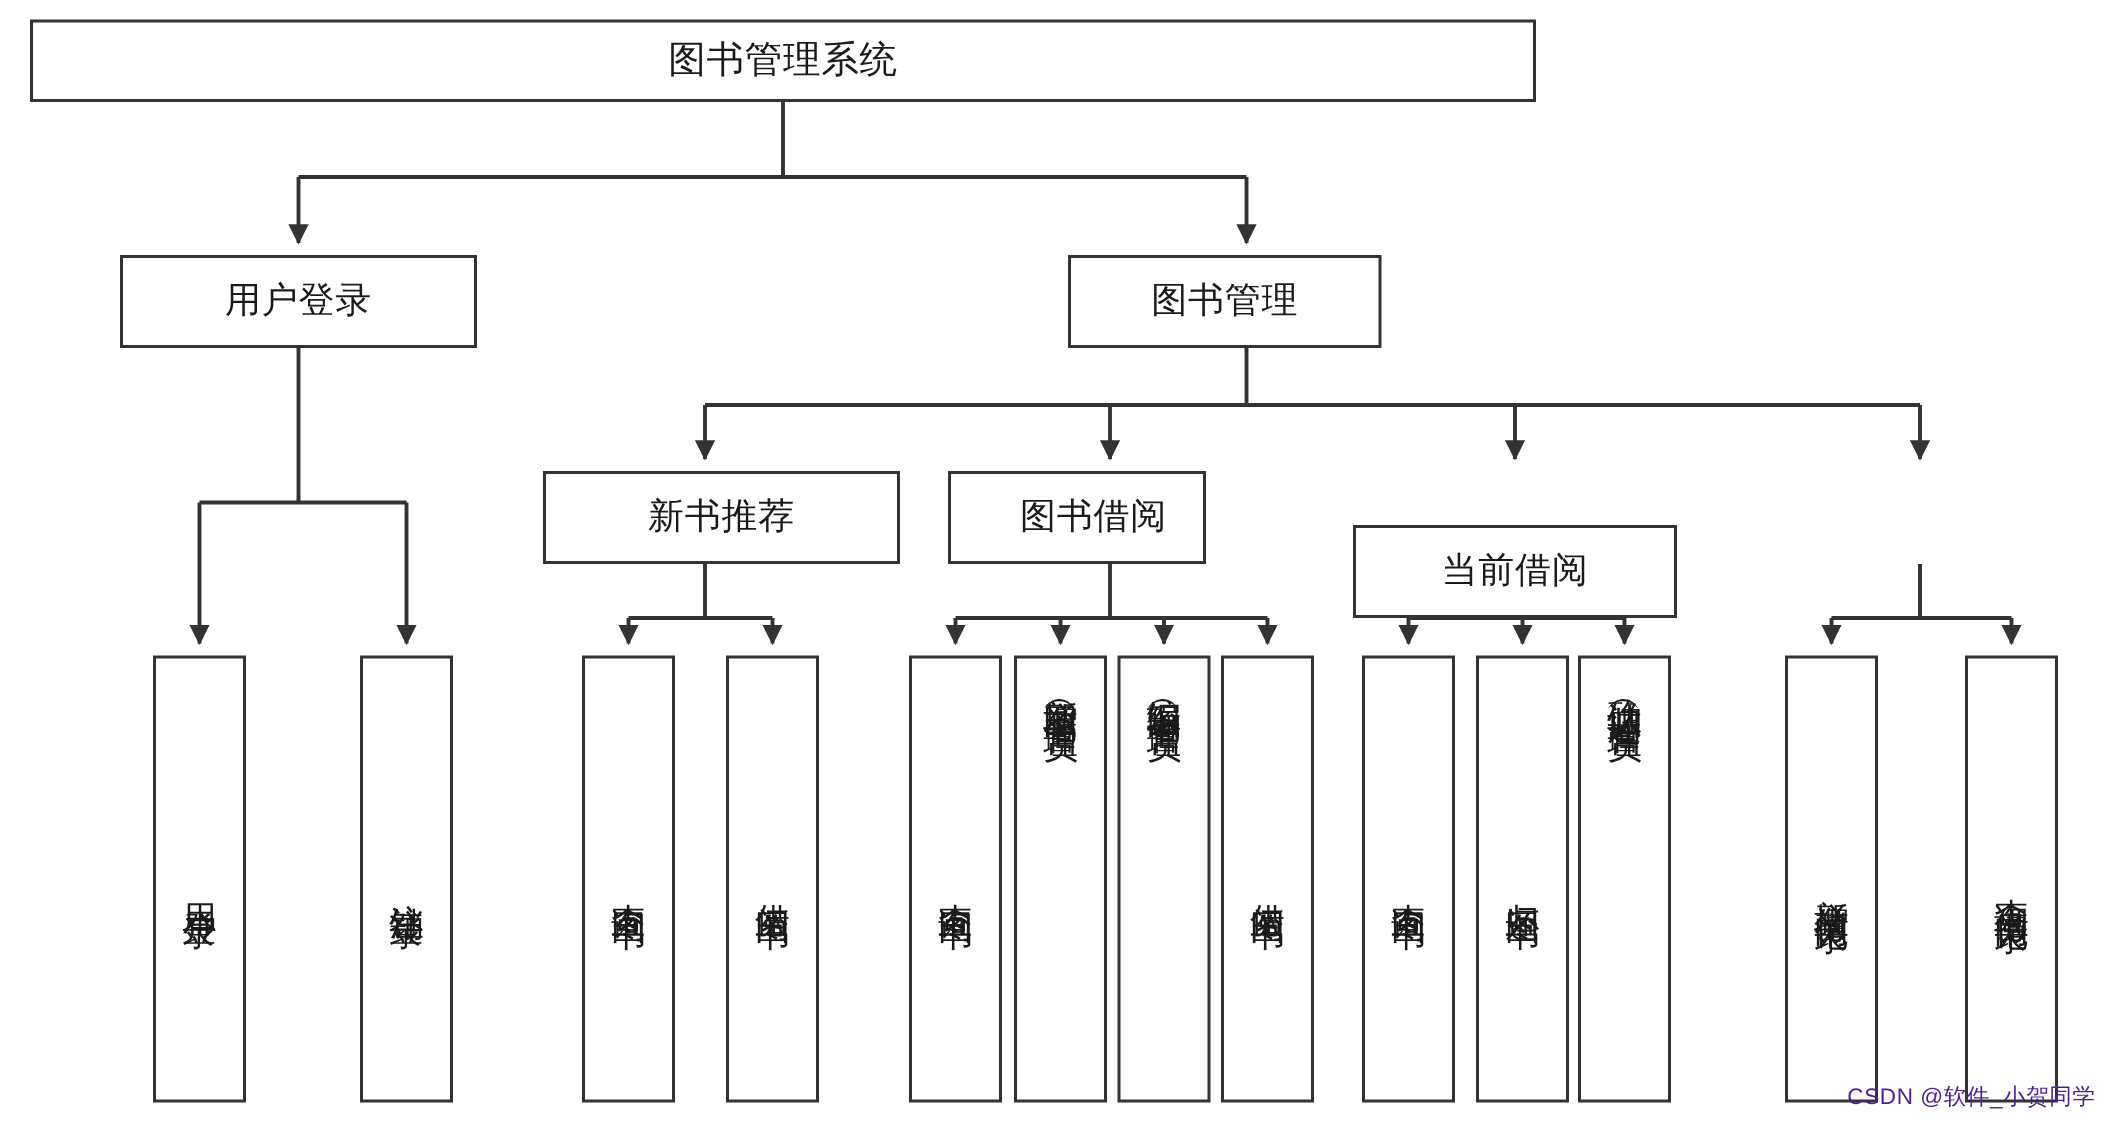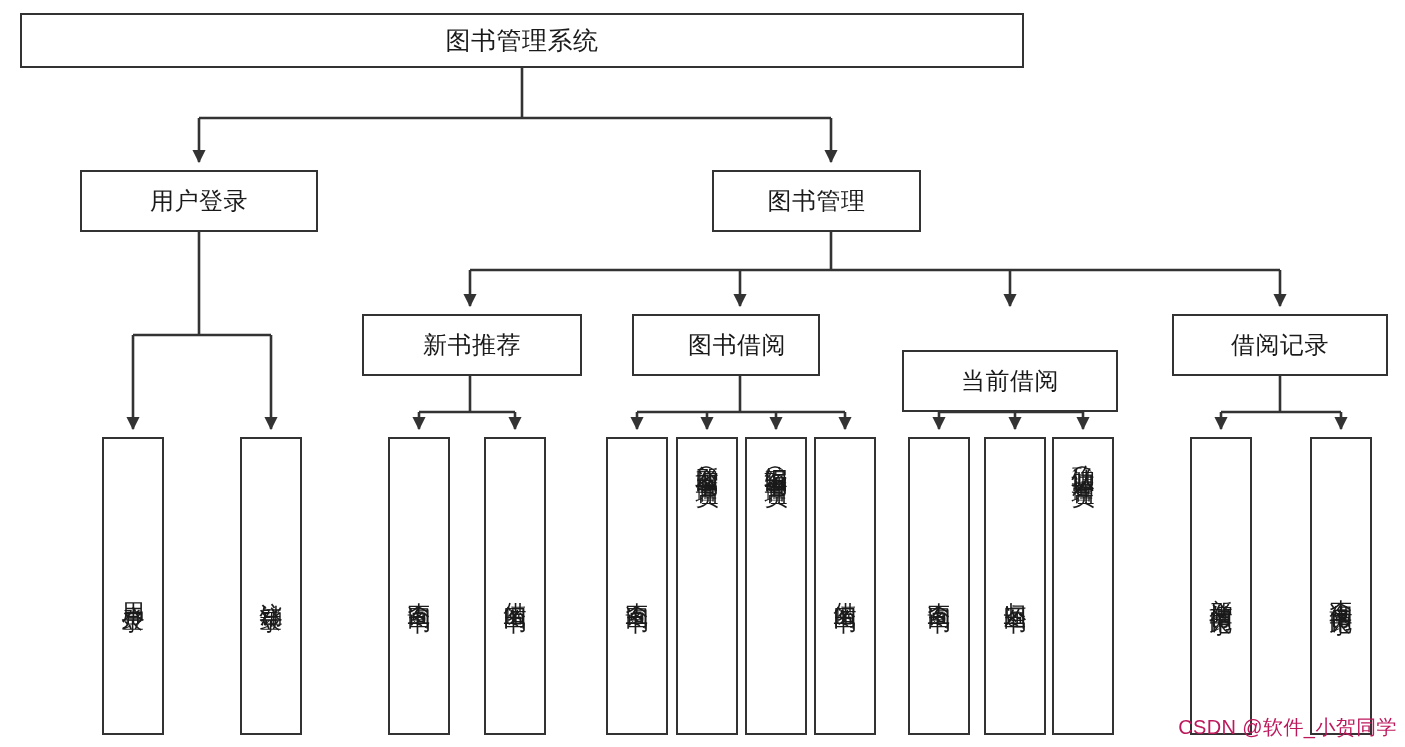--- a/index.html
+++ b/index.html
@@ -61,22 +61,22 @@
     writing-mode: vertical-rl;
     text-orientation: upright;
     font-size: 23px;
     letter-spacing: 3px;
     line-height: 1;
   }
   .watermark {
     position: absolute;
     right: 8px;
     bottom: 6px;
-    font-size: 20px;
-    color: #be185d;
+    font-size: 15px;
+    color: #4c1d95;
     letter-spacing: 0.4px;
     z-index: 3;
     white-space: nowrap;
   }
 </style>
 </head>
 <body>
 
 <div id="canvas">
 
@@ -134,32 +134,29 @@
     <span class="label">图书管理系统</span>
   </div>
 
   <div class="node h" style="left:80px; top:170px; width:238px; height:62px;">
     <span class="label">用户登录</span>
   </div>
   <div class="node h" style="left:712px; top:170px; width:209px; height:62px;">
     <span class="label">图书管理</span>
   </div>
 
-  <div class="node h" style="left:362px; top:314px; width:220px; height:62px;">
+  <div class="node h" style="left:362px; top:314px; width:238px; height:62px;">
     <span class="label">新书推荐</span>
   </div>
-  <div class="node h" style="left:632px; top:314px; width:188px; height:62px;padding-left:22px;">
+  <div class="node h" style="left:632px; top:314px; width:172px; height:62px;padding-left:22px;">
     <span class="label">图书借阅</span>
   </div>
   <div class="node h" style="left:902px; top:314px; width:216px; height:62px;margin-top:36px;">
     <span class="label">当前借阅</span>
   </div>
-  <div class="node h" style="left:1172px; top:314px; width:216px; height:62px;">
-    <span class="label">借阅记录</span>
-  </div>
 
   <div class="node v" style="left:102px; top:437px; width:62px; height:298px; align-items:center;">
     <span class="label">用户登录</span>
   </div>
   <div class="node v" style="left:240px; top:437px; width:62px; height:298px; align-items:center;">
     <span class="label">注销登录</span>
   </div>
 
   <div class="node v" style="left:388px; top:437px; width:62px; height:298px; align-items:center;">
     <span class="label">查询图书</span>

